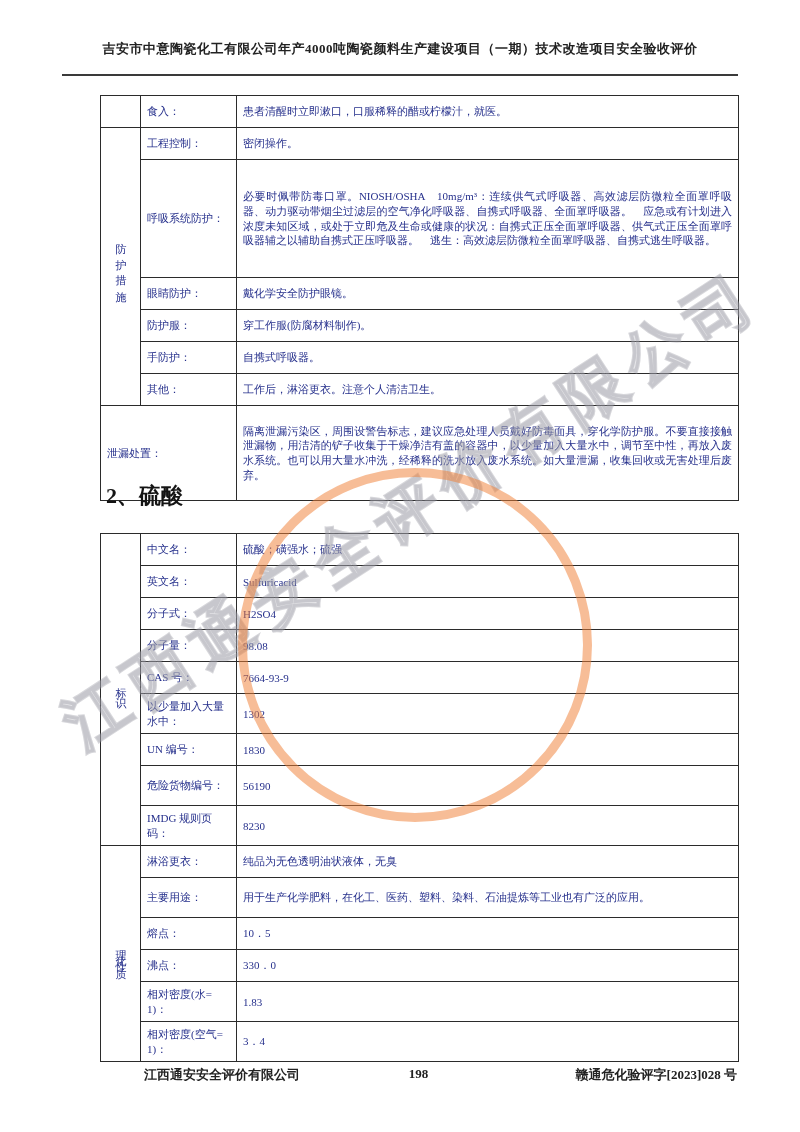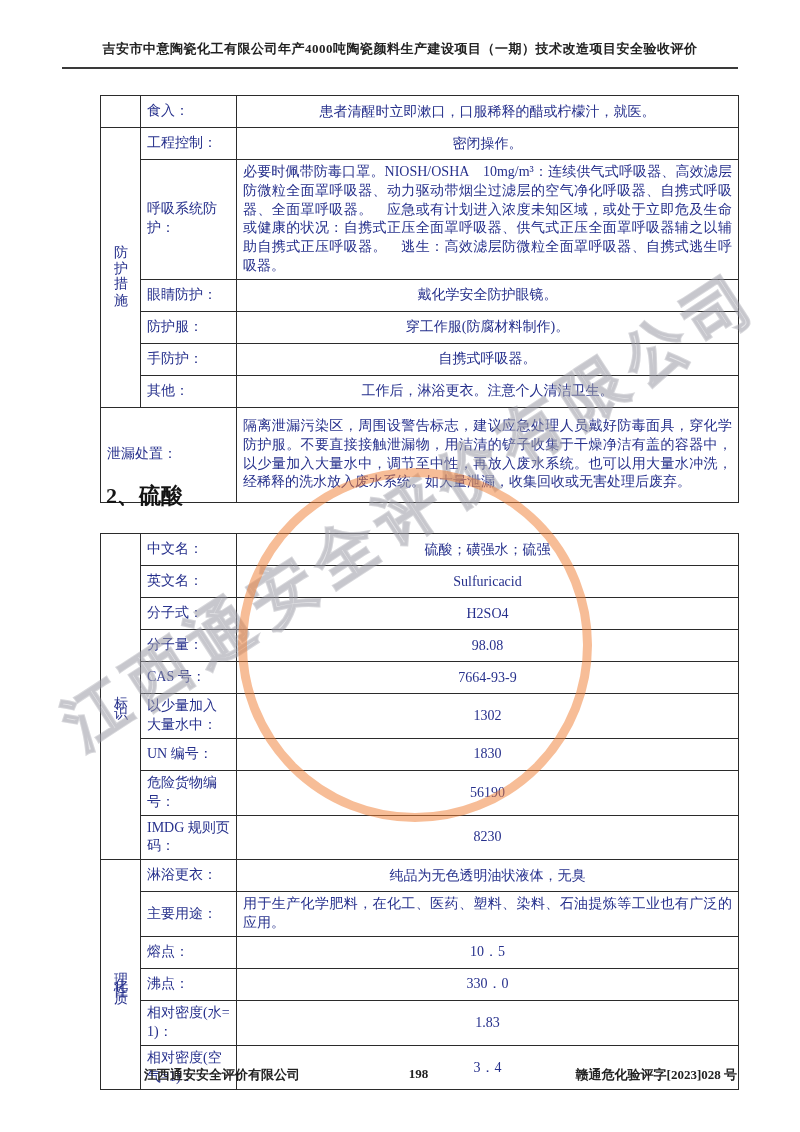--- a/index.html
+++ b/index.html
@@ -4,33 +4,33 @@
 <style>
   html,body{margin:0;padding:0;background:#e8e8e8;}
   .page{
     position:relative;width:800px;height:1132px;margin:0 auto;background:#ffffff;
     overflow:hidden;font-family:"Liberation Serif",serif;color:#1a1a1a;
   }
   
   .header{
     position:absolute;top:40px;left:62px;width:676px;text-align:center;
     font-size:13px;font-weight:bold;color:#222;letter-spacing:0.5px;
-    padding-bottom:9px;border-bottom:2px solid #3a3a3a;
+    padding-bottom:16px;border-bottom:2px solid #3a3a3a;
   }
   
   .tbl{position:absolute;left:100px;border-collapse:collapse;table-layout:fixed;width:638px;}
   #tbl1{top:95px;}
   #tbl2{top:533px;}
   .tbl td{
-    border:1px solid #2b2b2b;font-size:14px;color:#26308c;
+    border:1px solid #2b2b2b;font-size:11px;color:#26308c;
     padding:3px 6px;vertical-align:middle;word-break:break-all;
   }
   col.c-group{width:40px;} col.c-label{width:96px;} col.c-content{width:502px;}
   .label-cell{text-align:left;padding-left:7px;line-height:1.35;}
-  .content-cell{text-align:center;}
+  .content-cell{text-align:left;}
   .para{text-align:justify;line-height:1.34;padding:4px 9px;}
   .group-cell{text-align:center;padding:0;}
   .vert{writing-mode:vertical-rl;text-orientation:upright;display:inline-block;}
   .ls-lg{letter-spacing:16px;}
   .ls-md{letter-spacing:10px;}
   .ls-sm{letter-spacing:6px;}
   .leak-label{text-align:left;padding-left:2px;}
   tr.r32{height:32px;} tr.r40{height:40px;} tr.r118{height:118px;} tr.r95{height:95px;}
   
   .section-heading{

